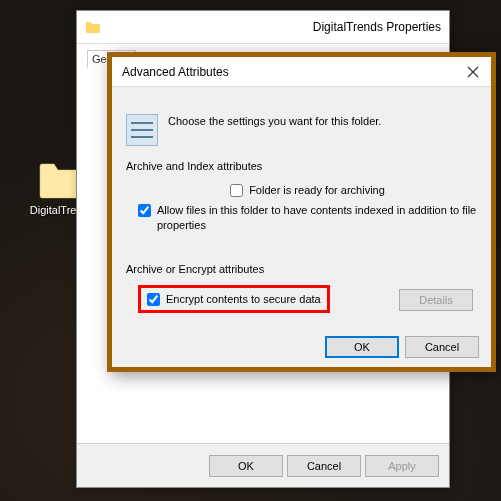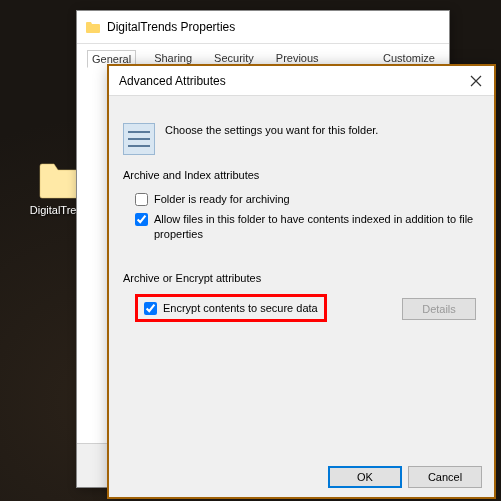--- a/index.html
+++ b/index.html
@@ -4,42 +4,42 @@
 <style>
 * { box-sizing: border-box; margin: 0; padding: 0; font-family: 'Segoe UI', Tahoma, sans-serif; }
 body { width: 501px; height: 501px; background: #1a1612; position: relative; overflow: hidden; }
 body::before { content: ''; position: absolute; width: 100%; height: 100%; background: radial-gradient(ellipse at 20% 80%, rgba(80,60,40,0.3), transparent 50%), radial-gradient(ellipse at 80% 90%, rgba(60,50,40,0.2), transparent 50%); }
 
 .desktop-icon { position: absolute; left: 27px; top: 160px; width: 70px; text-align: center; }
 .folder-svg { width: 48px; height: 40px; margin: 0 auto; display: block; }
 .desktop-label { color: #fff; font-size: 11px; margin-top: 4px; text-shadow: 1px 1px 2px rgba(0,0,0,0.8); }
 
 .props-window { position: absolute; left: 76px; top: 10px; width: 374px; height: 478px; background: #fff; border: 1px solid #888; box-shadow: 2px 2px 10px rgba(0,0,0,0.3); }
-.props-titlebar { height: 28px; display: flex; align-items: center; padding: 16px 8px; background: #fff; border-bottom: 1px solid #e0e0e0; }
+.props-titlebar { height: 28px; display: flex; align-items: center; padding: 16px 8px; background: #fff; border-bottom: 1px solid #e0e0e0; justify-content: space-between; }
 .props-titlebar .ico { width: 16px; height: 14px; margin-right: 6px; }
 .props-titlebar .title { font-size: 12px; }
 .props-tabs { display: flex; padding: 6px 10px 0 10px; height: 24px; gap: 14px; }
 .props-tabs .tab { font-size: 11px; color: #333; padding: 2px 4px; cursor: pointer; }
 .props-tabs .tab.active { border: 1px solid #ccc; border-bottom: 1px solid #fff; }
 .props-body { position: absolute; bottom: 0; left: 0; right: 0; height: 44px; background: #f0f0f0; border-top: 1px solid #d0d0d0; display: flex; justify-content: flex-end; align-items: center; padding: 0 10px; gap: 4px; }
 .btn { min-width: 74px; height: 22px; font-size: 11px; background: #e1e1e1; border: 1px solid #adadad; cursor: pointer; }
-.btn.disabled { color: #999; margin-left: 32px; }
+.btn.disabled { color: #999; }
 
-.adv-window { position: absolute; left: 107px; top: 64px; width: 389px; height: 435px; background: #f0f0f0; border: 2px solid #a16207; box-shadow: 4px 4px 16px rgba(0,0,0,0.4); }
+.adv-window { position: absolute; left: 107px; top: 52px; width: 389px; height: 320px; background: #f0f0f0; border: 5px solid #a16207; box-shadow: 4px 4px 16px rgba(0,0,0,0.4); }
 .adv-titlebar { height: 30px; background: #fff; display: flex; align-items: center; justify-content: space-between; padding: 0 10px; border-bottom: 1px solid #ddd; }
 .adv-titlebar .title { font-size: 12px; }
 .adv-titlebar .close { width: 16px; height: 16px; cursor: pointer; display: flex; align-items: center; justify-content: center; }
 .adv-body { padding: 27px 14px; font-size: 11px; color: #000; }
 .info-row { display: flex; align-items: flex-start; gap: 10px; margin-bottom: 14px; }
 .info-icon { width: 32px; height: 32px; flex-shrink: 0; background: #d8e6f2; border: 1px solid #9bb8d3; display: flex; flex-direction: column; justify-content: space-around; padding: 4px; }
 .info-icon div { height: 2px; background: #5a7a9a; }
 .info-text { line-height: 1.4; }
 .info-text .l1 { margin-bottom: 4px; }
 .group-label { margin-bottom: 8px; margin-top: 6px; }
-.check-row { display: flex; align-items: flex-start; padding: 3px 0 3px 12px; gap: 6px; line-height: 1.3; }
+.check-row { display: flex; align-items: flex-start; padding: 3px 0 3px 12px; gap: 6px; line-height: 1.3; justify-content: center; }
 .check-row input { margin-top: 1px; flex-shrink: 0; width: 13px; height: 13px; }
 .highlight { border: 3px solid #ff0000; padding: 4px 6px !important; margin-left: 12px; margin-top: 2px; display: inline-flex; }
 .section-gap { height: 22px; }
 .details-row { display: flex; justify-content: flex-end; margin-top: -24px; padding-right: 4px; }
 .footer { position: absolute; bottom: 0; left: 0; right: 0; height: 40px; display: flex; justify-content: flex-end; align-items: center; padding: 0 12px; gap: 6px; }
 .btn-primary { min-width: 74px; height: 22px; font-size: 11px; background: #e1e1e1; border: 2px solid #0078d7; cursor: pointer; }
 </style>
 </head>
 <body>
 

